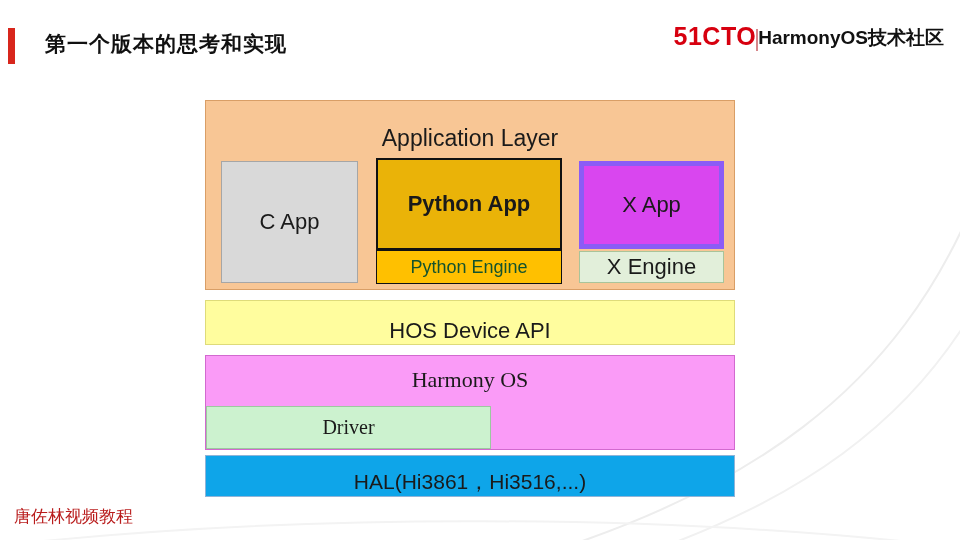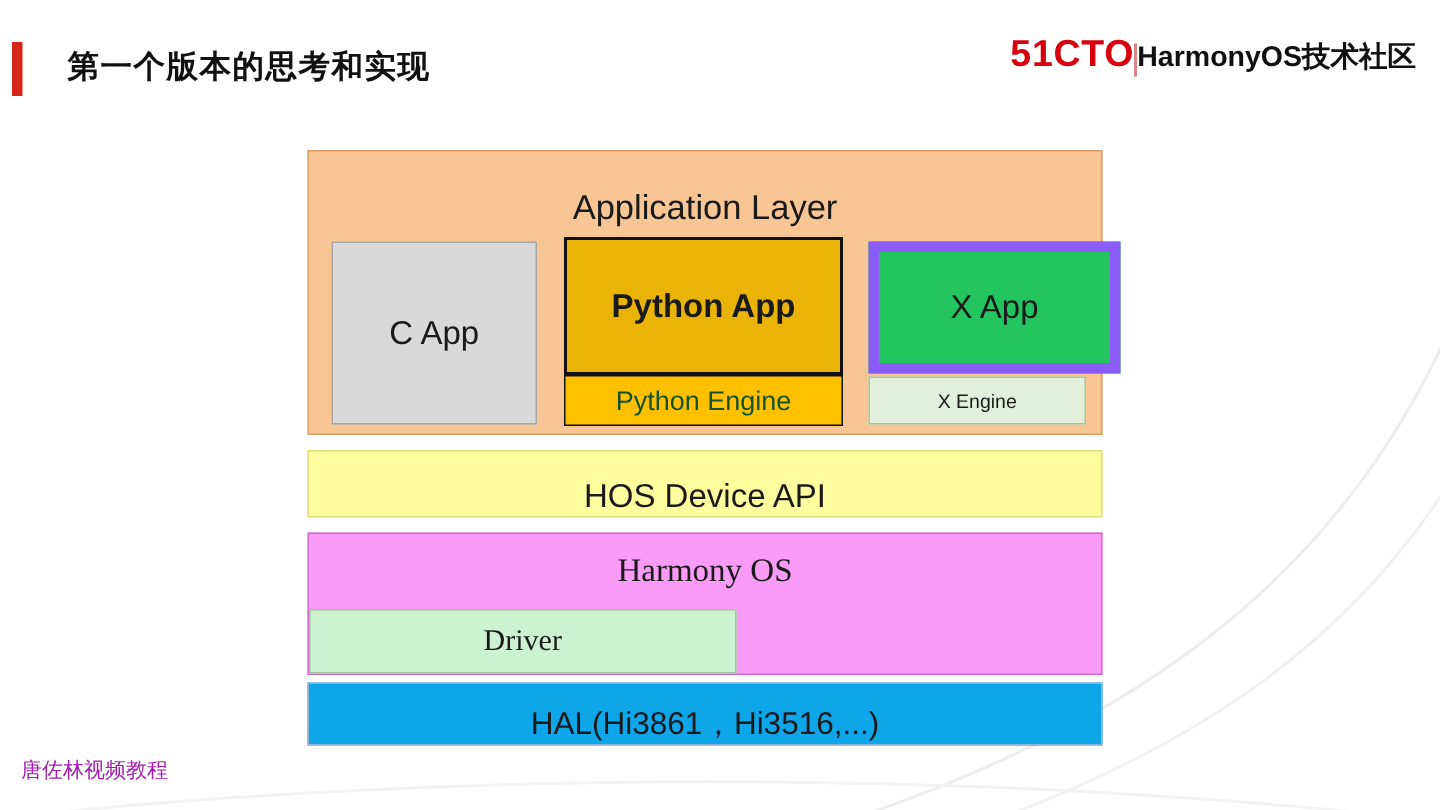--- a/index.html
+++ b/index.html
@@ -113,32 +113,32 @@
   .python-engine {
     left: 170px; top: 149px;
     width: 186px; height: 34px;
     background: #ffc000;
     border: 1.5px solid #111111;
     font-size: 18px;
     color: #14532d;
   }
   .x-app {
     left: 373px; top: 60px;
-    width: 168px; height: 88px;
-    background: #22c55e;
-    border: 7px solid #8b5cf6;
+    width: 145px; height: 88px;
+    background: #d946ef;
+    border: 5px solid #8b5cf6;
     font-size: 22px;
     color: #1a1a1a;
   }
   .x-engine {
     left: 373px; top: 150px;
     width: 145px; height: 32px;
     background: #e2efda;
     border: 1px solid #a9c49a;
-    font-size: 13px;
+    font-size: 22px;
     color: #1a1a1a;
   }
   .band {
     position: absolute;
     left: 0;
     width: 530px;
     box-sizing: border-box;
     display: flex;
     align-items: flex-end;
     justify-content: center;
@@ -181,22 +181,22 @@
   .hal {
     top: 355px; height: 42px;
     background: #0ea5e9;
     border: 1px solid #8eb4d8;
     font-size: 21px;
     color: #1a1a1a;
   }
   .credit {
     position: absolute;
     left: 14px; top: 505px;
-    font-size: 14px;
-    color: #a21caf;
+    font-size: 17px;
+    color: #b91c1c;
   }
 </style>
 </head>
 <body>
 
 <div class="slide">
 
   <svg class="bg-decor" viewBox="0 0 960 540" xmlns="http://www.w3.org/2000/svg">
     <path d="M 975 200 C 900 380 760 500 470 575" fill="none" stroke="#ededed" stroke-width="2"></path>
     <path d="M 985 290 C 915 420 800 505 610 565" fill="none" stroke="#f1f1f1" stroke-width="2"></path>

